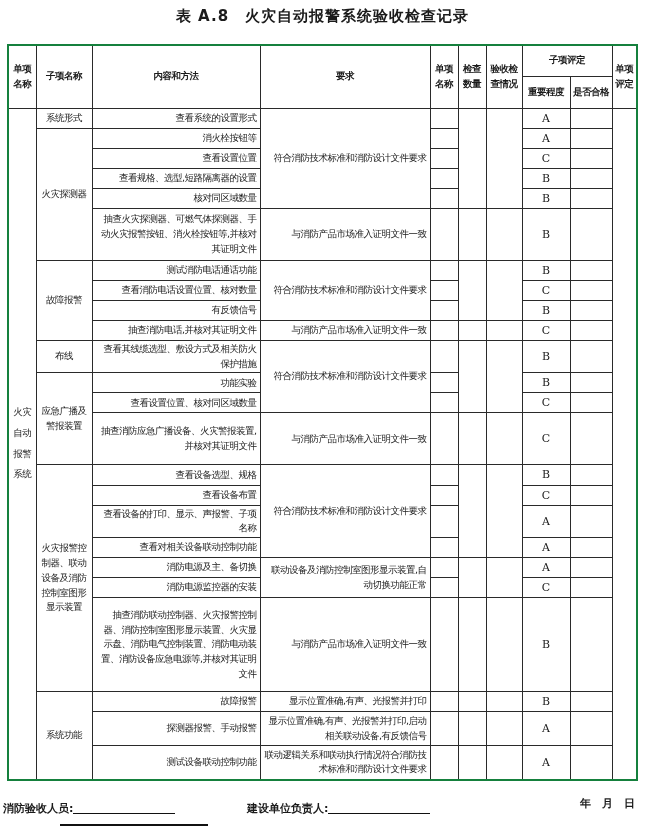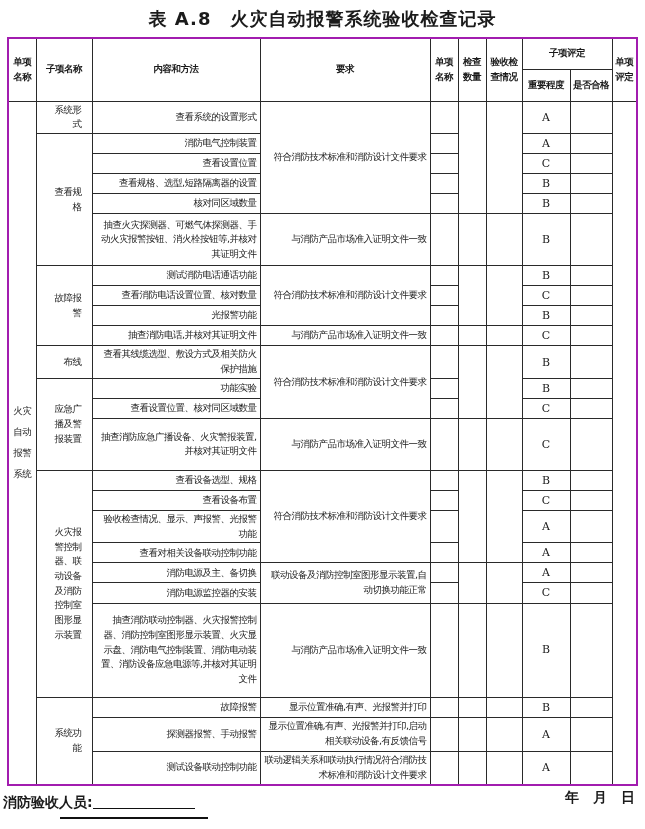--- a/index.html
+++ b/index.html
@@ -1,34 +1,34 @@
 <!DOCTYPE html>
 <html><head>
 <meta charset="utf-8">
 <style>
   html,body{margin:0;padding:0;background:#ffffff;}
   body{width:645px;height:829px;font-family:"DejaVu Sans",sans-serif;color:#1b1b1b;overflow:hidden;}
   .page{width:645px;position:relative;}
-  .title{ text-align:center;font-weight:bold;font-size:18px;padding:7px 0 6px 0;letter-spacing:1px;}
-  table{border-collapse:collapse;table-layout:fixed;width:629px;margin:0 auto;border:2px solid #a21caf;}
+  .title{ text-align:center;font-weight:bold;font-size:15px;padding:7px 0 6px 0;letter-spacing:1px;}
+  table{border-collapse:collapse;table-layout:fixed;width:629px;margin:12px auto;border:2px solid #15803d;}
   td,th{border:1px solid #2a2a2a;font-size:9.5px;letter-spacing:-0.5px;line-height:1.55;padding:1px 3px;vertical-align:middle;overflow:hidden;}
   th{font-weight:bold;text-align:center;padding:1px 1px;}
   .hr1{height:31px;}
   .hr2{height:32px;}
   .h22{height:20px;}
   .h54{height:52px;padding-left:12px;}
   .h96{height:94px;}
   .h36{height:34px;}
   .unit-cell{word-break:break-all;text-align:center;line-height:2.2;padding:8px 2px;}
-  .sub-cell{word-break:break-all;text-align:right;padding:1px 10px;}
+  .sub-cell{word-break:break-all;text-align:center;padding:1px 2px;}
   .content-cell{text-align:right;word-break:break-all;}
   .req-cell{text-align:right;word-break:break-all;}
   .imp-cell{text-align:center;font-family:"DejaVu Serif",serif;font-size:11px;letter-spacing:0;}
   .empty-cell{padding:0;}
-  .footer{position:relative;height:35px;width:645px;font-size:14px;font-weight:bold;letter-spacing:0;}
+  .footer{position:relative;height:35px;width:645px;font-size:11px;font-weight:bold;letter-spacing:0;}
   .f-left{position:absolute;left:3px;top:8px;}
   .f-mid{position:absolute;left:247px;top:8px;}
   .f-right{position:absolute;right:10px;top:3px;margin-left:32px;}
   .sig-line{display:inline-block;width:102px;height:12px;border-bottom:1.5px solid #111;vertical-align:-2px;}
   .stray-line{position:absolute;left:60px;top:31px;width:148px;border-bottom:2px solid #111;height:0;}
 </style>
 </head>
 <body>
 
 <div class="page">
@@ -72,22 +72,22 @@
         <td rowspan="5" class="req-cell">符合消防技术标准和消防设计文件要求</td>
         <td class="empty-cell"></td>
         <td rowspan="5" class="empty-cell"></td>
         <td rowspan="5" class="empty-cell"></td>
         <td class="imp-cell">A</td>
         <td class="empty-cell"></td>
         <td rowspan="24" class="empty-cell"></td>
       </tr>
 
       <tr class="h22">
-        <td rowspan="5" class="sub-cell">查看规格</td>
-        <td class="content-cell">消防电气控制装置</td>
+        <td rowspan="5" class="sub-cell">火灾探测器</td>
+        <td class="content-cell">消火栓按钮等</td>
         <td class="empty-cell"></td>
         <td class="imp-cell">A</td>
         <td class="empty-cell"></td>
       </tr>
       <tr class="h22">
         <td class="content-cell">查看设置位置</td>
         <td class="empty-cell"></td>
         <td class="imp-cell">C</td>
         <td class="empty-cell"></td>
       </tr>
@@ -123,21 +123,21 @@
         <td class="imp-cell">B</td>
         <td class="empty-cell"></td>
       </tr>
       <tr class="h22">
         <td class="content-cell">查看消防电话设置位置、核对数量</td>
         <td class="empty-cell"></td>
         <td class="imp-cell">C</td>
         <td class="empty-cell"></td>
       </tr>
       <tr class="h22">
-        <td class="content-cell">光报警功能</td>
+        <td class="content-cell">有反馈信号</td>
         <td class="empty-cell"></td>
         <td class="imp-cell">B</td>
         <td class="empty-cell"></td>
       </tr>
       <tr class="h22">
         <td class="content-cell">抽查消防电话,并核对其证明文件</td>
         <td class="req-cell">与消防产品市场准入证明文件一致</td>
         <td class="empty-cell"></td>
         <td class="empty-cell"></td>
         <td class="empty-cell"></td>
@@ -189,21 +189,21 @@
         <td class="imp-cell">B</td>
         <td class="empty-cell"></td>
       </tr>
       <tr class="h22">
         <td class="content-cell">查看设备布置</td>
         <td class="empty-cell"></td>
         <td class="imp-cell">C</td>
         <td class="empty-cell"></td>
       </tr>
       <tr class="h22">
-        <td class="content-cell">验收检查情况、显示、声报警、光报警功能</td>
+        <td class="content-cell">查看设备的打印、显示、声报警、子项名称</td>
         <td class="empty-cell"></td>
         <td class="imp-cell">A</td>
         <td class="empty-cell"></td>
       </tr>
       <tr class="h22">
         <td class="content-cell">查看对相关设备联动控制功能</td>
         <td class="empty-cell"></td>
         <td class="imp-cell">A</td>
         <td class="empty-cell"></td>
       </tr>
@@ -258,16 +258,17 @@
         <td class="empty-cell"></td>
         <td class="empty-cell"></td>
         <td class="imp-cell">A</td>
         <td class="empty-cell"></td>
       </tr>
     </tbody>
   </table>
 
   <div class="footer">
     <span class="f-left"><span>消防验收人员:</span><span class="sig-line"></span></span>
+    <span class="f-mid"><span>建设单位负责人:</span><span class="sig-line"></span></span>
     <span class="f-right">年　月　日</span>
     <span class="stray-line"></span>
   </div>
 </div>
 
 </body></html>

